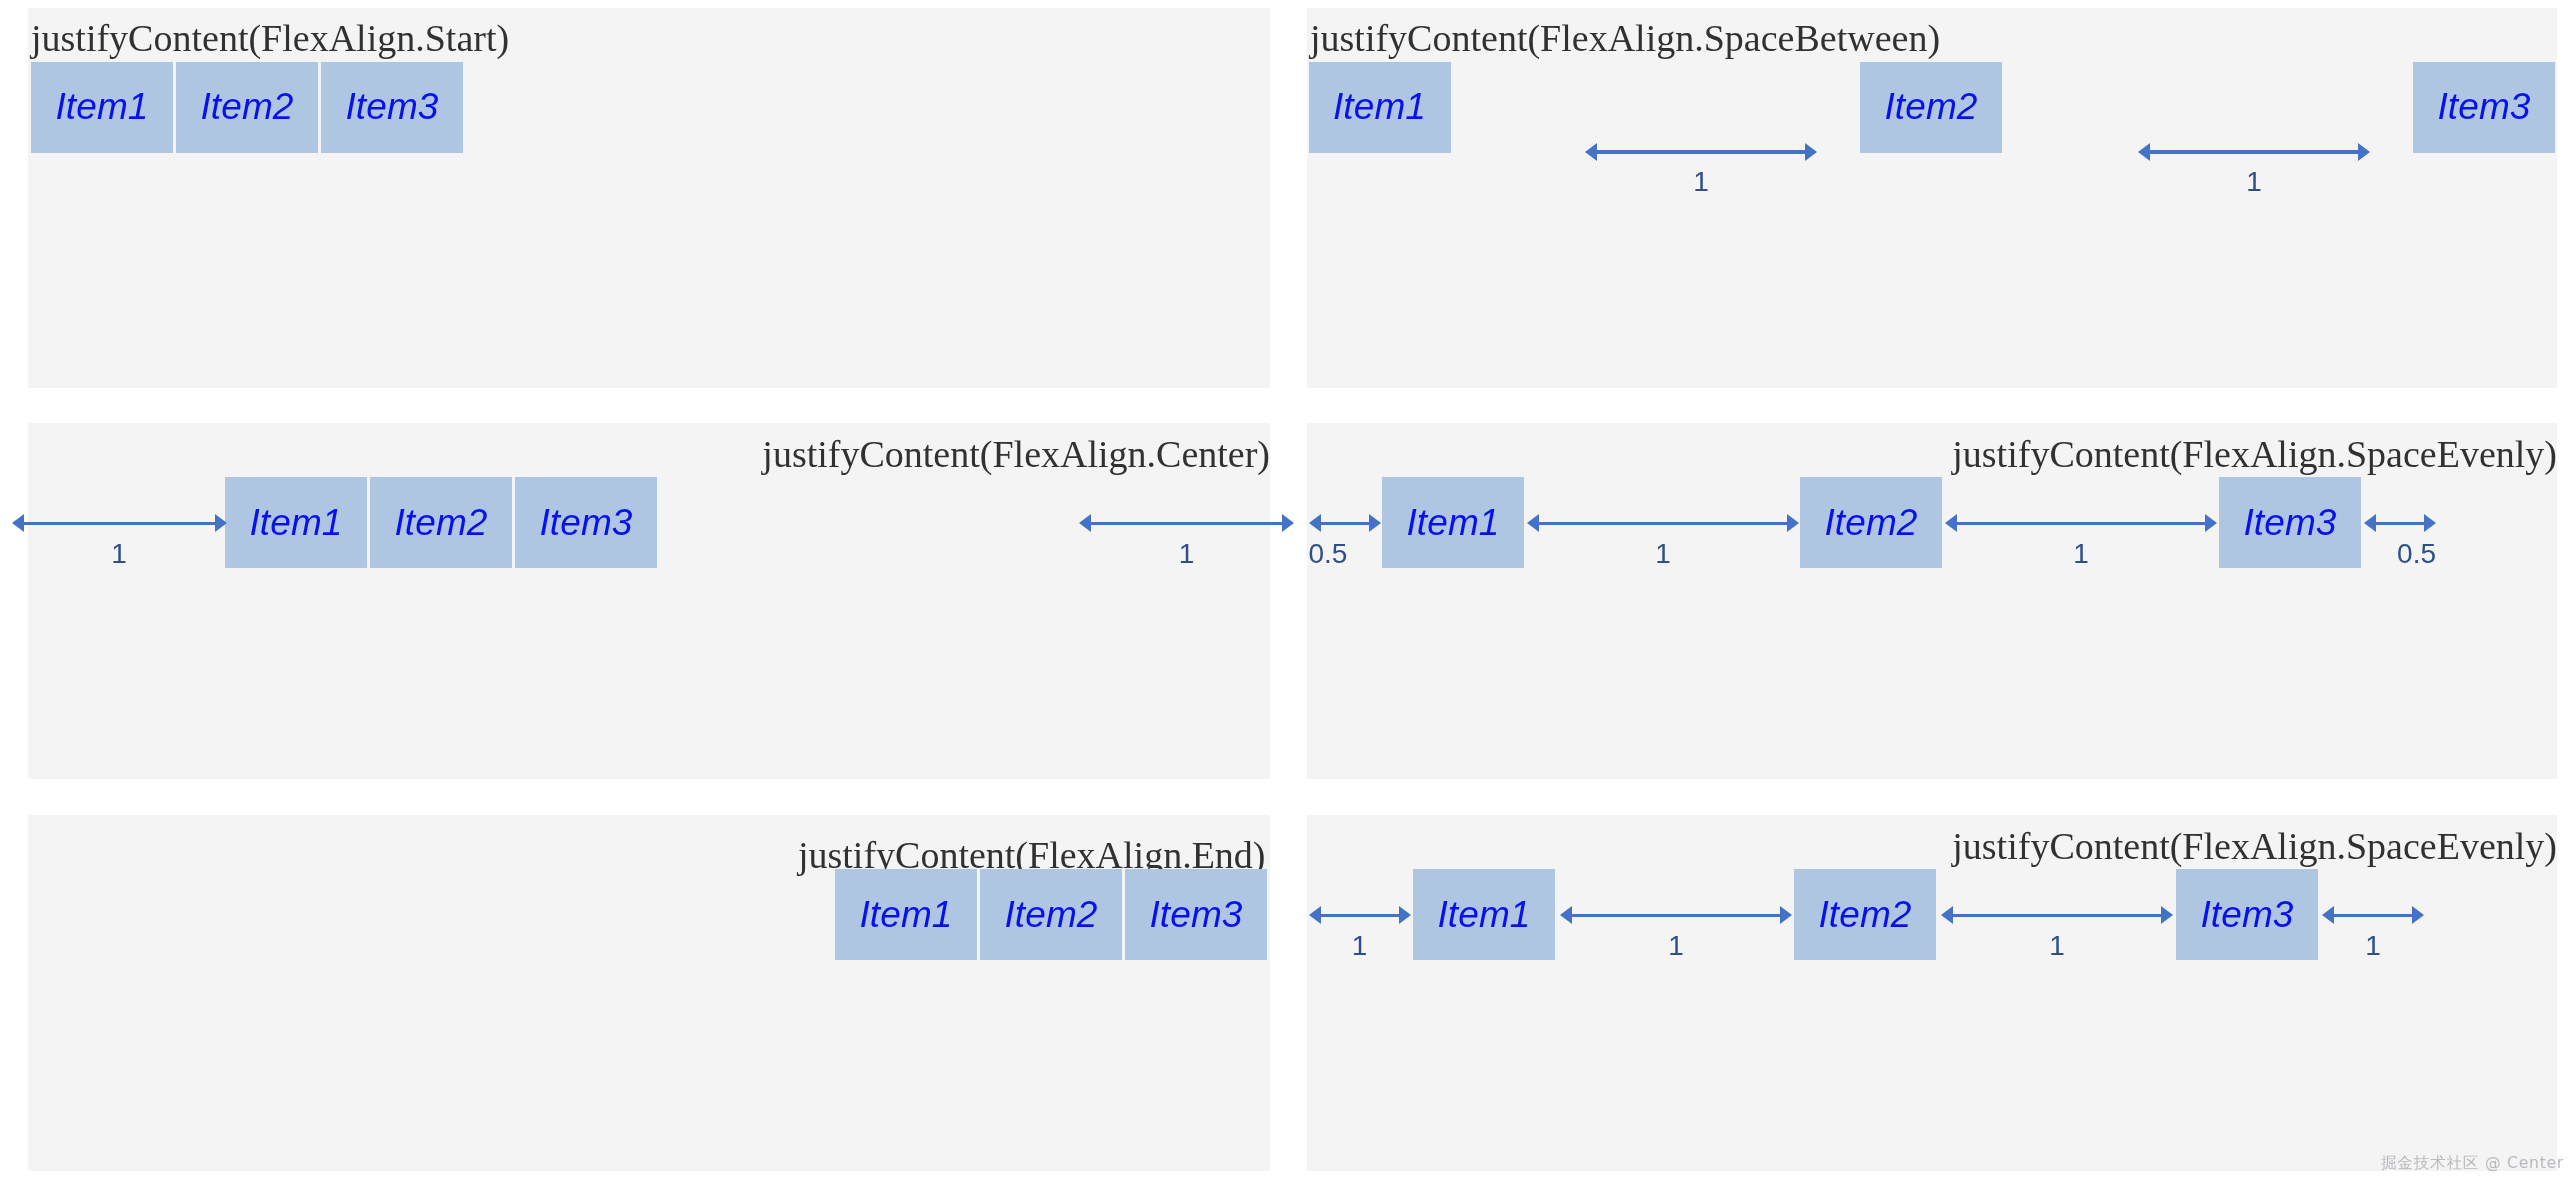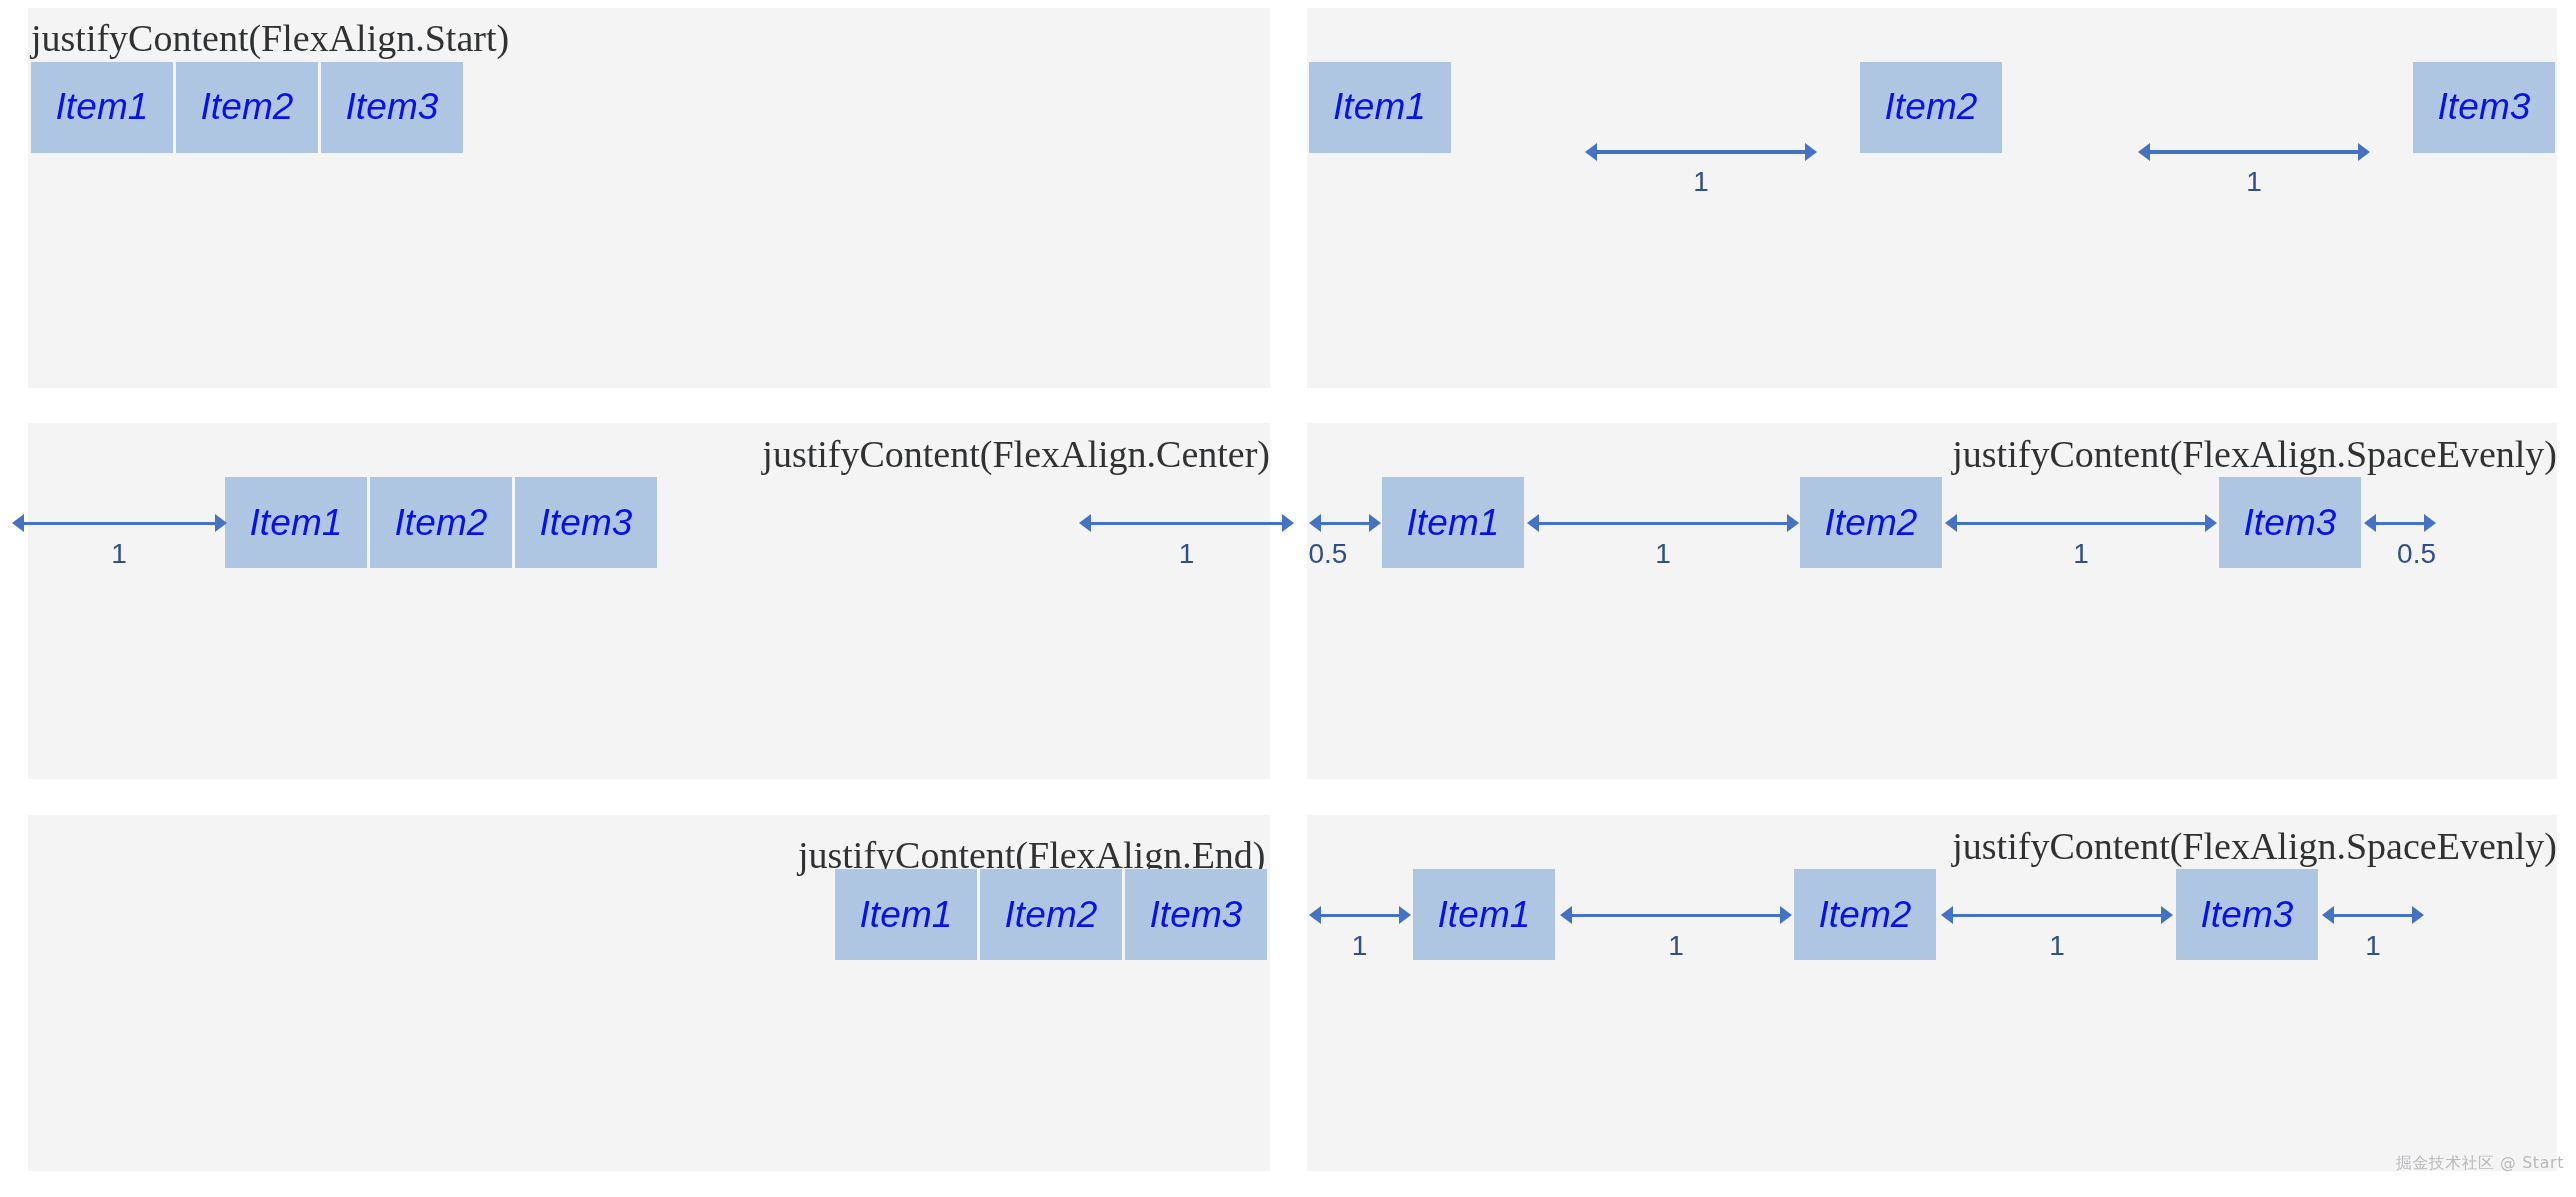--- a/index.html
+++ b/index.html
@@ -129,20 +129,21 @@
   <div class="panel" style="left:28px; top:7.5px; width:1242px; height:380px;">
     <div class="panel-title title-left">justifyContent(FlexAlign.Start)</div>
     <div class="strip" style="left:3px; top:54px;">
       <div class="item">Item1</div>
       <div class="item">Item2</div>
       <div class="item">Item3</div>
     </div>
   </div>
 
   <div class="panel" style="left:1307px; top:7.5px; width:1250px; height:380px;">
+    <div class="panel-title title-left">justifyContent(FlexAlign.SpaceBetween)</div>
     <div class="strip spread" style="left:0px; top:54px; width:1250px;">
       <div class="item" style="left:1.5px;">Item1</div>
       <div class="item" style="left:553px;">Item2</div>
       <div class="item" style="left:1106px;">Item3</div>
     </div>
 
     <div class="arrow" style="left:1585px; top:135px; width:232px; transform:translateX(-1307px);">
       <div class="head left"></div>
       <div class="shaft"></div>
       <div class="head right"></div>
@@ -256,16 +257,16 @@
     <div class="arrow-label lbl-center" style="left:634px; top:114px; width:232px;">1</div>
 
     <div class="arrow" style="left:1015px; top:91px; width:102px;">
       <div class="head left"></div>
       <div class="shaft"></div>
       <div class="head right"></div>
     </div>
     <div class="arrow-label lbl-center" style="left:1015px; top:114px; width:102px;">1</div>
   </div>
 
-  <div class="watermark">掘金技术社区 @ Start</div>
+  <div class="watermark">掘金技术社区 @ Center</div>
 
 </div>
 
 
 </body></html>

